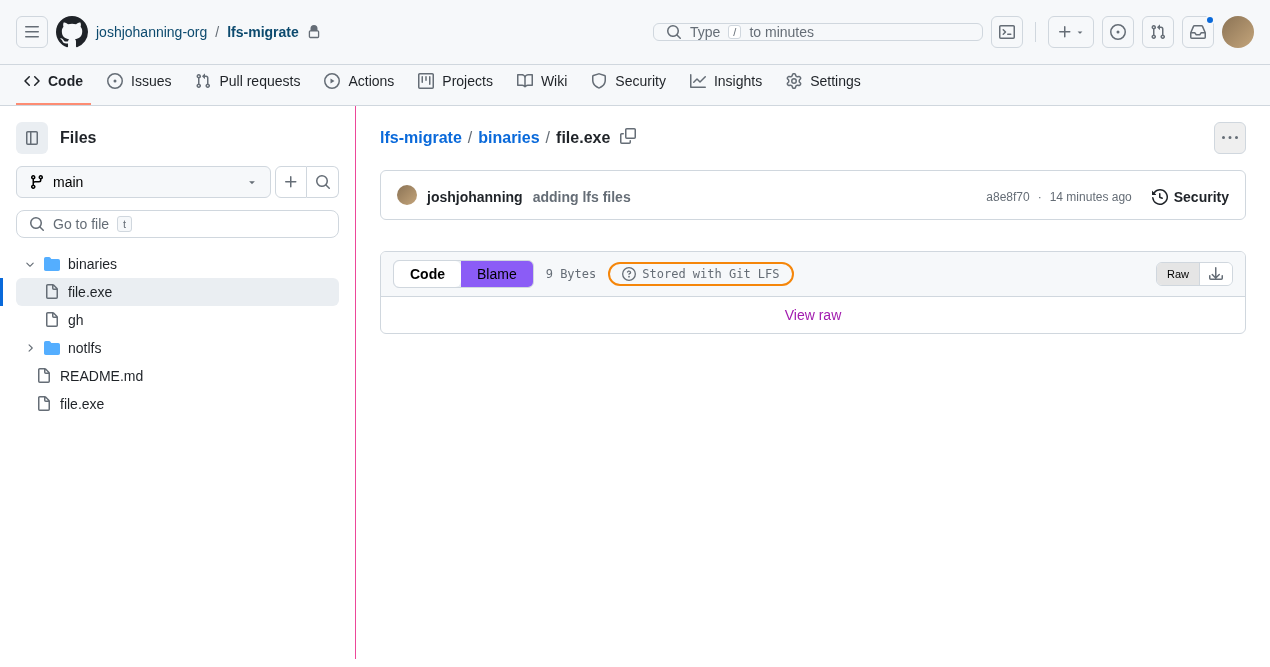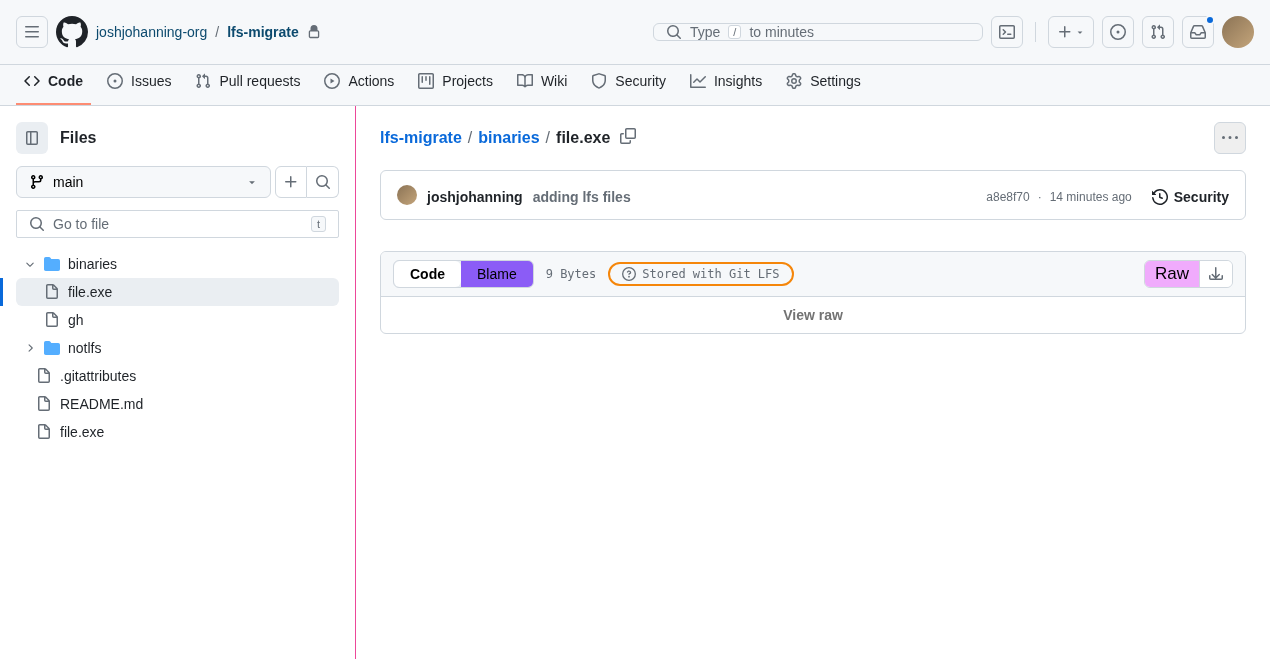--- a/index.html
+++ b/index.html
@@ -37,21 +37,21 @@
     .sidebar-title { font-size: 16px; font-weight: 600; }
     
     .branch-row { display: flex; gap: 4px; margin-bottom: 12px; }
     .branch-btn { flex: 1; display: flex; align-items: center; gap: 8px; padding: 5px 12px; border: 1px solid #d0d7de; border-radius: 6px; background: #f6f8fa; cursor: pointer; font-size: 14px; justify-content: space-between; }
     .branch-btn-left { display: flex; align-items: center; gap: 8px; }
     .small-btn { width: 32px; height: 32px; border: 1px solid #d0d7de; border-radius: 6px; background: #fff; display: flex; align-items: center; justify-content: center; cursor: pointer; }
     .btn-group { display: flex; }
     .btn-group .small-btn:first-child { border-radius: 6px 0 0 6px; }
     .btn-group .small-btn:last-child { border-radius: 0 6px 6px 0; border-left: none; }
     
-    .file-filter { display: flex; align-items: center; padding: 5px 12px; border: 1px solid #d0d7de; border-radius: 2px; gap: 8px; color: #656d76; margin-bottom: 12px; justify-content: space-between; }
+    .file-filter { display: flex; align-items: center; padding: 5px 12px; border: 1px solid #d0d7de; border-radius: 8px; gap: 8px; color: #656d76; margin-bottom: 12px; justify-content: flex-start; }
     .file-filter-left { display: flex; align-items: center; gap: 8px; }
     .key-hint { border: 1px solid #d0d7de; border-radius: 3px; padding: 1px 5px; font-size: 11px; background: #f6f8fa; }
     
     .tree { list-style: none; }
     .tree-item { display: flex; align-items: center; padding: 6px 8px; gap: 8px; cursor: pointer; border-radius: 6px; font-size: 14px; }
     .tree-item.selected { background: #eaeef2; position: relative; }
     .tree-item.selected::before { content: ''; position: absolute; left: -16px; top: 0; bottom: 0; width: 3px; background: #0969da; }
     .tree-item .chevron { width: 12px; color: #656d76; }
     .tree-item .folder-icon { color: #54aeff; }
     .tree-item .file-icon { color: #656d76; }
@@ -77,24 +77,24 @@
     
     .file-box { border: 1px solid #d0d7de; border-radius: 6px; overflow: hidden; }
     .file-header { display: flex; align-items: center; padding: 8px 12px; background: #f6f8fa; border-bottom: 1px solid #d0d7de; gap: 12px; }
     .tab-group { display: flex; border: 1px solid #d0d7de; border-radius: 6px; overflow: hidden; background: #eaeef2; }
     .tab-btn { padding: 5px 16px; cursor: pointer; font-size: 14px; background: #8b5cf6; border: none; font-weight: 500; }
     .tab-btn.active { background: #fff; font-weight: 600; border-radius: 6px;}
     .file-size { font-family: ui-monospace, monospace; font-size: 12px; color: #656d76; }
     .lfs-badge { display: flex; align-items: center; gap: 6px; padding: 3px 12px; border: 2px solid #f5860a; border-radius: 16px; font-family: ui-monospace, monospace; font-size: 12px; color: #656d76; }
     .file-actions { margin-left: auto; display: flex; gap: 8px; align-items: center; }
     .raw-btn-group { display: flex; border: 1px solid #d0d7de; border-radius: 6px; overflow: hidden; }
-    .raw-btn { padding: 3px 10px; background: #f0abfc; border: none; cursor: pointer; font-size: 17px; font-weight: 500; }
+    .raw-btn { padding: 3px 10px; background: #e5e5e5; border: none; cursor: pointer; font-size: 11px; font-weight: 500; }
     .dl-btn { padding: 3px 8px; background: #fff; border: none; border-left: 1px solid #d0d7de; cursor: pointer; display: flex; align-items: center; }
     .file-body { padding: 10px; text-align: center; }
-    .file-body a { color: #737373; text-decoration: none; font-weight: bold; }
+    .file-body a { color: #a21caf; text-decoration: none; }
     
     svg { flex-shrink: 0; }
   </style>
 </head>
 <body>
 
 <div class="top-header">
   <button class="icon-btn">
     <svg width="16" height="16" viewBox="0 0 16 16" fill="currentColor">
         <path d="M1 2.75A.75.75 0 011.75 2h12.5a.75.75 0 110 1.5H1.75A.75.75 0 011 2.75zm0 5A.75.75 0 011.75 7h12.5a.75.75 0 110 1.5H1.75A.75.75 0 011 7.75zM1.75 12a.75.75 0 100 1.5h12.5a.75.75 0 100-1.5H1.75z"></path>
@@ -286,26 +286,20 @@
         <span>gh</span>
       </li>
       <li class="tree-item">
         <svg class="chevron" width="12" height="12" viewBox="0 0 16 16" fill="currentColor">
             <path d="M6.22 3.22a.75.75 0 011.06 0l4.25 4.25a.75.75 0 010 1.06l-4.25 4.25a.75.75 0 01-1.06-1.06L9.94 8 6.22 4.28a.75.75 0 010-1.06z"></path>
           </svg>
         <svg class="folder-icon" width="16" height="16" viewBox="0 0 16 16" fill="currentColor">
             <path d="M1.75 1A1.75 1.75 0 000 2.75v10.5C0 14.216.784 15 1.75 15h12.5A1.75 1.75 0 0016 13.25v-8.5A1.75 1.75 0 0014.25 3H7.5a.25.25 0 01-.2-.1l-.9-1.2C6.07 1.26 5.55 1 5 1H1.75z"></path>
           </svg>
         <span>notlfs</span>
-      </li>
-      <li class="tree-item indent-1" style="padding-left:20px">
-        <svg class="file-icon" width="16" height="16" viewBox="0 0 16 16" fill="currentColor">
-            <path fill-rule="evenodd" d="M3.75 1.5a.25.25 0 00-.25.25v11.5c0 .138.112.25.25.25h8.5a.25.25 0 00.25-.25V6H9.75A1.75 1.75 0 018 4.25V1.5H3.75zm5.75.56v2.19c0 .138.112.25.25.25h2.19L9.5 2.06zM2 1.75C2 .784 2.784 0 3.75 0h5.086c.464 0 .909.184 1.237.513l3.414 3.414c.329.328.513.773.513 1.237v8.086A1.75 1.75 0 0112.25 15h-8.5A1.75 1.75 0 012 13.25V1.75z"></path>
-          </svg>
-        <span>.gitattributes</span>
       </li>
       <li class="tree-item indent-1" style="padding-left:20px">
         <svg class="file-icon" width="16" height="16" viewBox="0 0 16 16" fill="currentColor">
             <path fill-rule="evenodd" d="M3.75 1.5a.25.25 0 00-.25.25v11.5c0 .138.112.25.25.25h8.5a.25.25 0 00.25-.25V6H9.75A1.75 1.75 0 018 4.25V1.5H3.75zm5.75.56v2.19c0 .138.112.25.25.25h2.19L9.5 2.06zM2 1.75C2 .784 2.784 0 3.75 0h5.086c.464 0 .909.184 1.237.513l3.414 3.414c.329.328.513.773.513 1.237v8.086A1.75 1.75 0 0112.25 15h-8.5A1.75 1.75 0 012 13.25V1.75z"></path>
           </svg>
         <span>README.md</span>
       </li>
       <li class="tree-item indent-1" style="padding-left:20px">
         <svg class="file-icon" width="16" height="16" viewBox="0 0 16 16" fill="currentColor">
             <path fill-rule="evenodd" d="M3.75 1.5a.25.25 0 00-.25.25v11.5c0 .138.112.25.25.25h8.5a.25.25 0 00.25-.25V6H9.75A1.75 1.75 0 018 4.25V1.5H3.75zm5.75.56v2.19c0 .138.112.25.25.25h2.19L9.5 2.06zM2 1.75C2 .784 2.784 0 3.75 0h5.086c.464 0 .909.184 1.237.513l3.414 3.414c.329.328.513.773.513 1.237v8.086A1.75 1.75 0 0112.25 15h-8.5A1.75 1.75 0 012 13.25V1.75z"></path>

